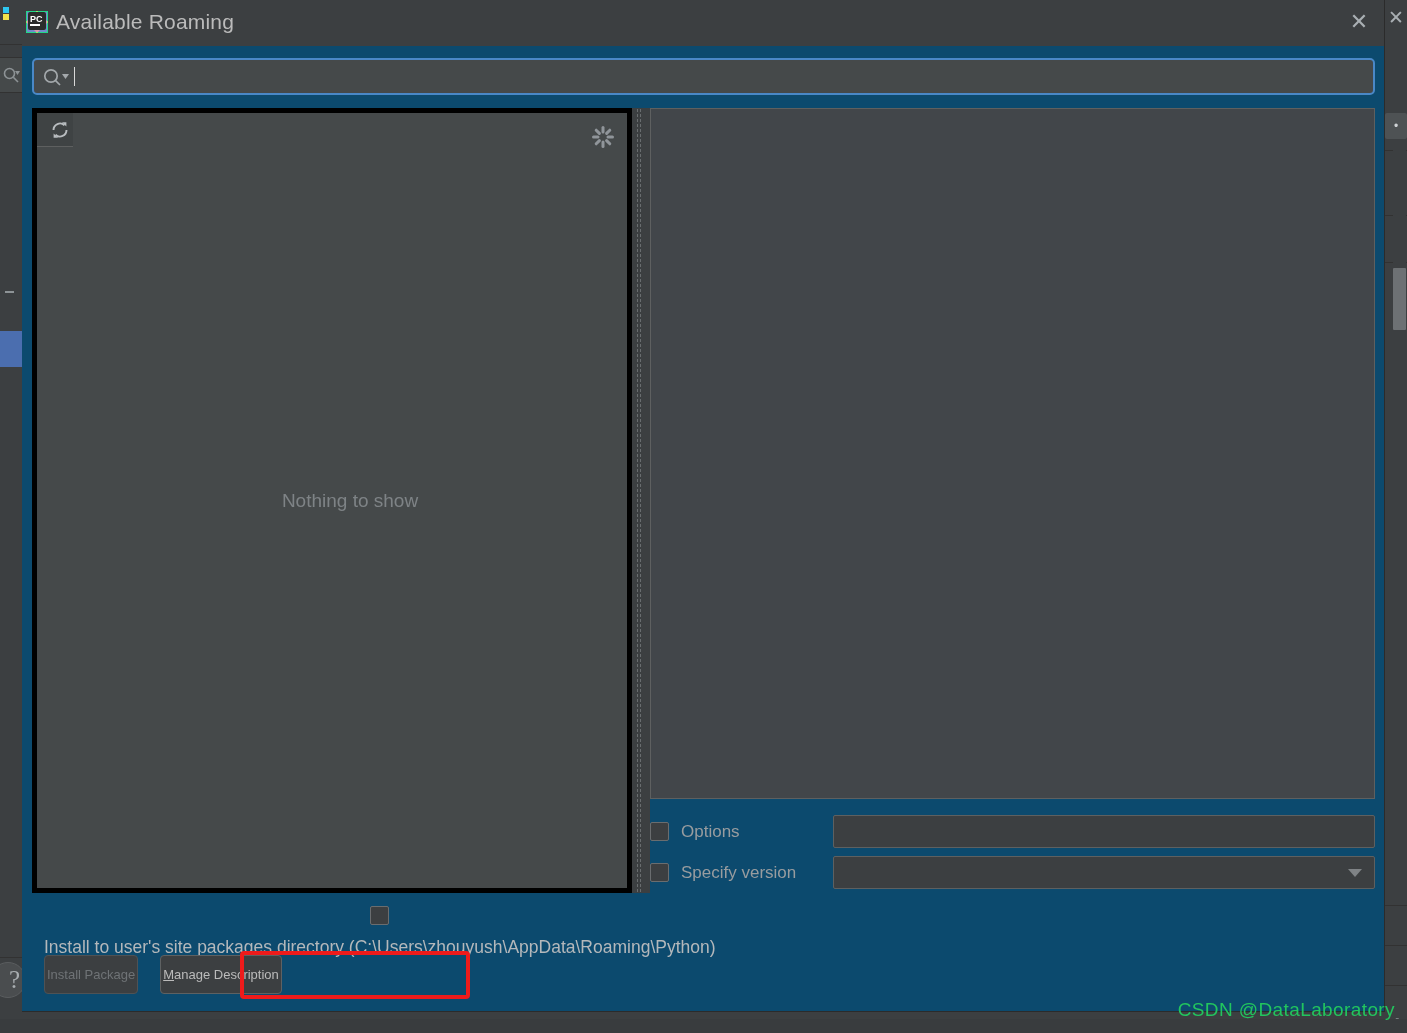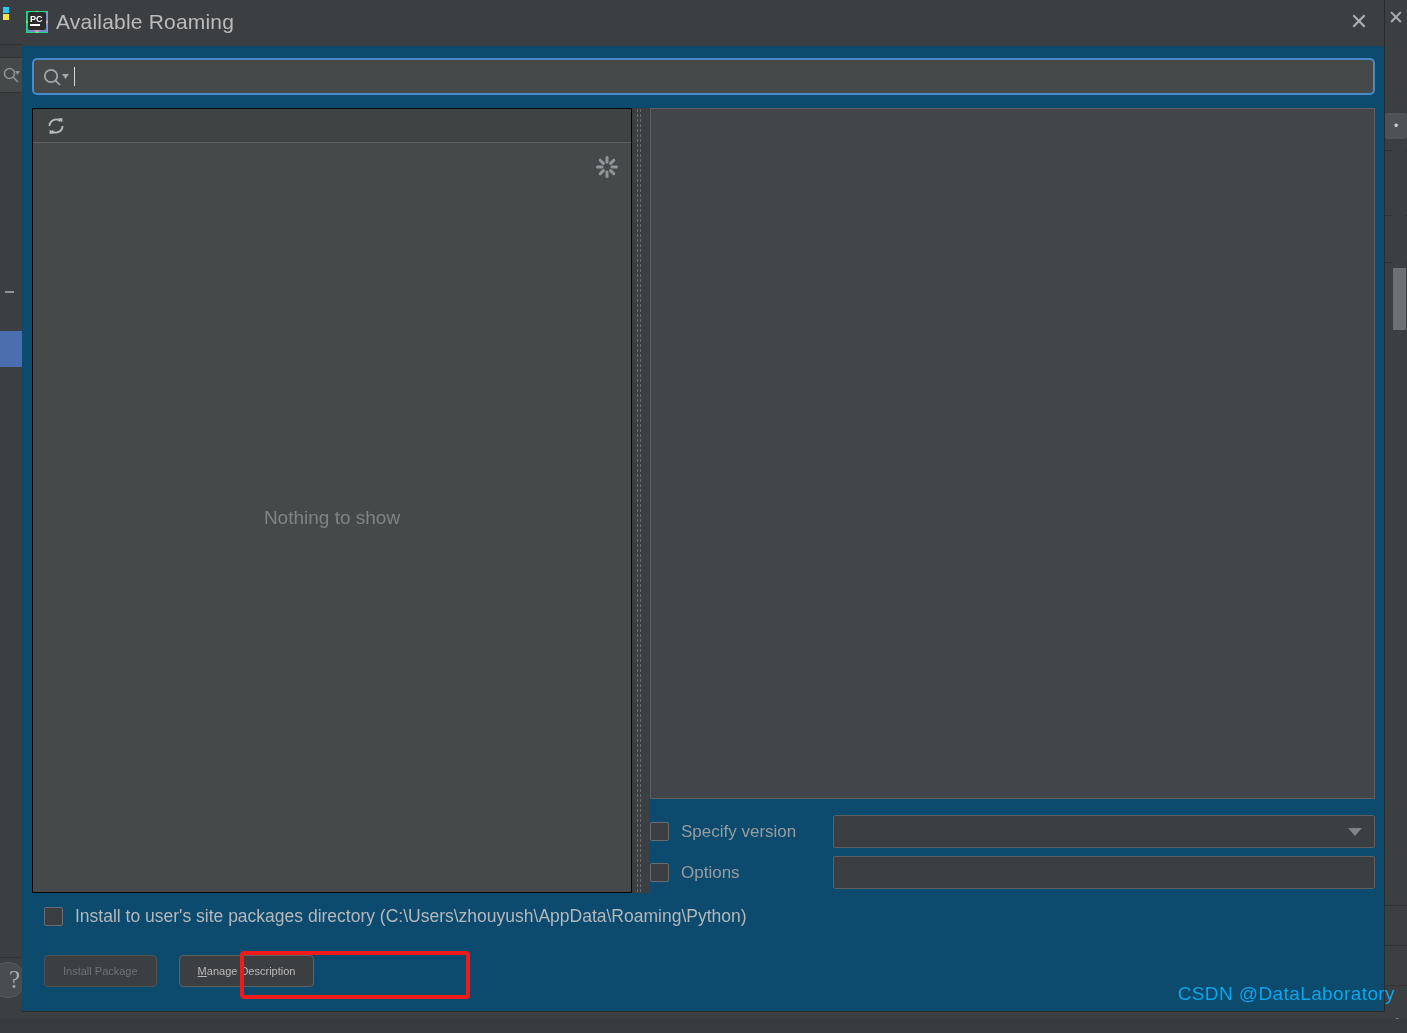--- a/index.html
+++ b/index.html
@@ -112,23 +112,23 @@
 
   
   .content {
     position: absolute; left: 10px; top: 108px; width: 1343px; height: 785px;
     display: flex;
   }
 
   
   .list-panel {
     width: 600px; height: 100%;
-    border: 1px solid #000000;
+    border: 5px solid #000000;
     background: #45494a;
-    display: flex; flex-direction: column;
+    display: flex; flex-direction: row;
   }
   .list-toolbar {
     height: 34px; background: #3f4344;
     border-bottom: 1px solid #5e6060;
     display: flex; align-items: center; padding-left: 10px; position: relative;
   }
   .toolbar-refresh { width: 26px; height: 26px; display:flex; align-items:center; justify-content:center; cursor:pointer; }
   .list-body {
     flex: 1; position: relative; background: #45494a;
     display: flex; align-items: center; justify-content: center;
@@ -173,41 +173,41 @@
     border-radius: 2px; display: flex; align-items: center; justify-content: flex-end;
     padding-right: 12px;
   }
   .combo-arrow { width: 0; height: 0; border-left: 7px solid transparent; border-right: 7px solid transparent; border-top: 8px solid #7f8386; }
   .textfield {
     flex: 1; height: 33px; background: #3c3f41; border: 1px solid #5e6060; border-radius: 2px;
   }
 
   
   .bottom-chk-row {
-    position: absolute; left: 22px; top: 906px; display: flex; align-items: center; gap: 12px;
+    position: absolute; left: 22px; top: 906px; display: flex; align-items: center; gap: 12px; flex-direction: column;
   }
   .bottom-chk-label { color: #b4b8bb; font-size: 17.5px; }
 
   .buttons-row { position: absolute; left: 22px; top: 955px; display: flex; align-items: center; gap: 22px; }
   .btn {
-    height: 32px; border: 1px solid #5e6162; border-radius: 4px;
-    background: #3c3f41; color: #bbbbbb; font-size: 11px;
-    display: flex; align-items: center; justify-content: center; padding: 0 18px;
+    height: 39px; border: 1px solid #5e6162; border-radius: 4px;
+    background: #3c3f41; color: #bbbbbb; font-size: 13px;
+    display: flex; align-items: center; justify-content: center; padding: 0 2px;
     cursor: pointer; user-select: none;
   }
   .btn.disabled { color: #6f7376; border-color: #4f5254; cursor: default; }
   .btn u { text-decoration: underline; }
   .highlight-box {
     position: absolute; left: 218px; top: 951px; width: 230px; height: 48px;
     border: 4px solid #ee1b1b; border-radius: 4px; pointer-events: none;
   }
 
   .watermark {
-    position: absolute; right: 12px; bottom: 28px;
-    color: #0ea5e9; font-size: 19px; letter-spacing: .4px;
+    position: absolute; right: 12px; bottom: 12px;
+    color: #22c55e; font-size: 19px; letter-spacing: .4px;
   }
   .bottom-bar {
     position: absolute; left: 0; bottom: 0; width: 1407px; height: 14px; background: #393c3e;
   }
 </style>
 </head>
 <body>
 
 <div id="backdrop">
 
@@ -310,34 +310,34 @@
     <div class="splitter">
       <div class="splitter-grip"></div>
     </div>
 
     <div class="desc-panel">
       <div class="desc-box"></div>
 
       <div class="opt-row">
         <div class="opt-label-wrap">
           <span class="chk"></span>
+          <span class="opt-label">Options</span>
+        </div>
+        <div class="textfield"></div>
+      </div>
+
+      <div class="opt-row">
+        <div class="opt-label-wrap">
+          <span class="chk"></span>
           <span class="opt-label">Specify version</span>
         </div>
         <div class="combo">
           <span class="combo-arrow"></span>
         </div>
       </div>
-
-      <div class="opt-row">
-        <div class="opt-label-wrap">
-          <span class="chk"></span>
-          <span class="opt-label">Options</span>
-        </div>
-        <div class="textfield"></div>
-      </div>
     </div>
   </div>
 
   <div class="bottom-chk-row">
     <span class="chk"></span>
     <span class="bottom-chk-label">Install to user's site packages directory (C:\Users\zhouyush\AppData\Roaming\Python)</span>
   </div>
 
   <div class="buttons-row">
     <div class="btn disabled">Install Package</div>

